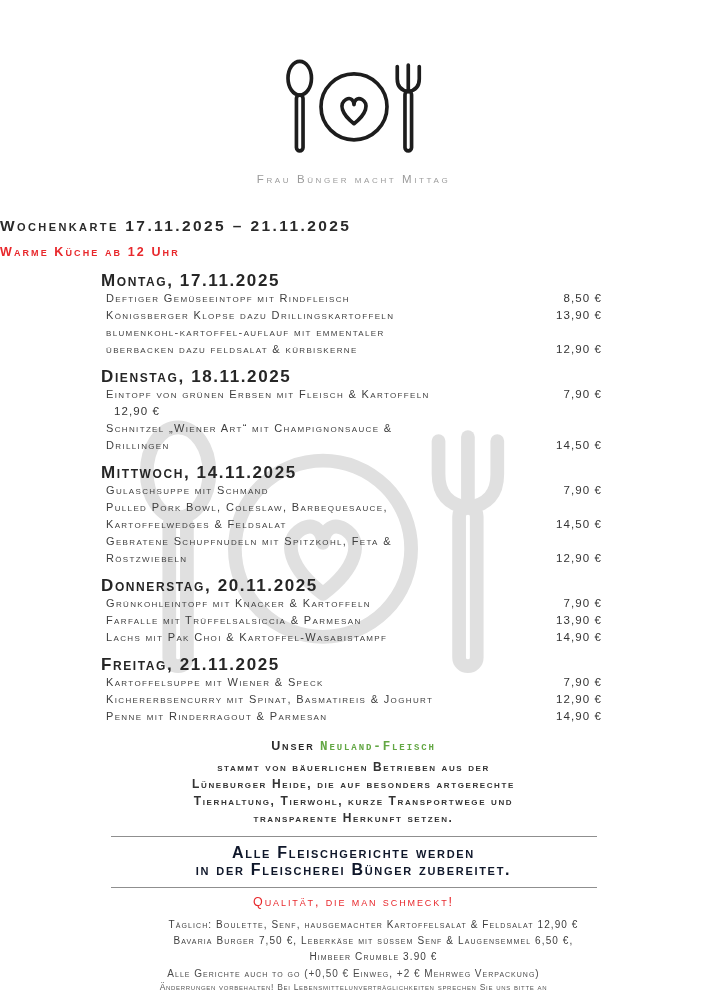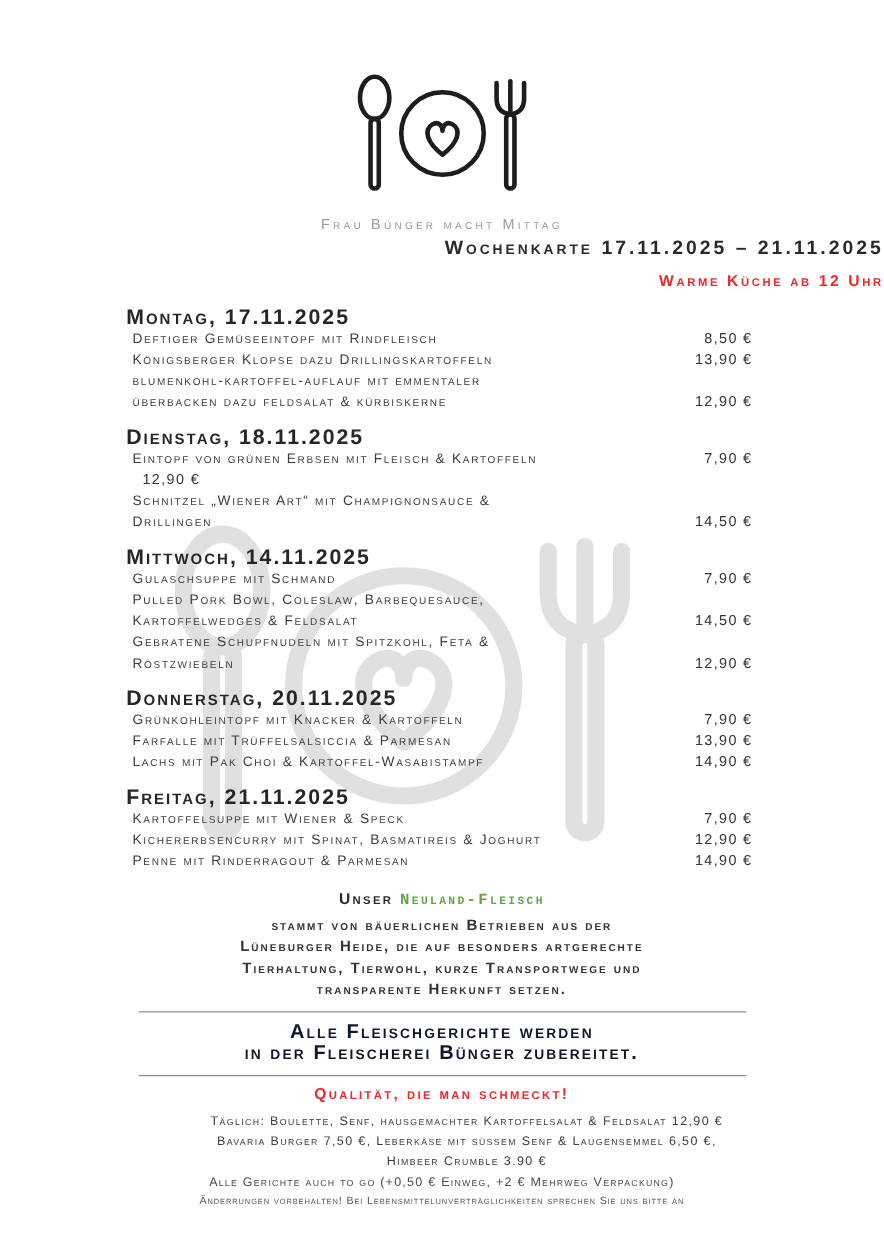--- a/index.html
+++ b/index.html
@@ -14,25 +14,25 @@
   .watermark use{stroke-width:7px;}
   .logo-svg use{stroke-width:5px;}
   .content{position:relative;z-index:1;}
   .logo-wrap{text-align:center;padding-top:48px;}
   .logo-svg{width:176px;height:125px;color:#1d1d1d;display:inline-block;}
   .tagline{
     text-align:center;margin-top:-4px;color:#9b9b9b;
     font-variant:small-caps;font-size:11.5px;letter-spacing:2.6px;
   }
   .title{
-    text-align:right;margin-top:4px;color:#2a2a2a;font-weight:bold;
-    font-variant:small-caps;font-size:15.5px;letter-spacing:2.4px;padding-left:40px;
+    text-align:left;margin-top:32px;color:#2a2a2a;font-weight:bold;
+    font-variant:small-caps;font-size:15.5px;letter-spacing:2.4px;
   }
   .subtitle{
-    text-align:right;margin-top:10px;font-weight:bold;
+    text-align:left;margin-top:10px;font-weight:bold;
     font-variant:small-caps;font-size:12.5px;letter-spacing:2.1px;
   }
   .menu{margin:13px 0 0 85px;width:517px;}
   .day + .day{margin-top:10px;}
   .day-name{
     font-weight:bold;font-size:17px;letter-spacing:1.6px;color:#262626;
     font-variant:small-caps;line-height:17px;margin-bottom:1px;margin-left:16px;
   }
   .item{display:flex;padding-left:21px;}
   .item-text{
@@ -51,21 +51,21 @@
   .neuland-text{
     width:452px;margin:5px auto 0;font-weight:bold;font-size:12px;
     letter-spacing:1.6px;line-height:17px;font-variant:small-caps;color:#333333;
   }
   .divider{width:486px;margin:9px auto 7px;border:0;border-top:1px solid #8f8f8f;height:0;}
   .butcher{
     font-weight:bold;font-size:16px;letter-spacing:1.7px;line-height:17px;
     font-variant:small-caps;color:#0f172a;
   }
   .slogan{
-    font-weight:bold;font-size:12.5px;letter-spacing:1.9px;
+    font-weight:normal;font-size:12.5px;letter-spacing:1.9px;
     font-variant:small-caps;margin-top:2px;
   }
   .daily{
     width:560px;margin:8px auto 0;font-size:10px;letter-spacing:1.1px;
     line-height:16px;font-variant:small-caps;color:#3d3d3d;
   }
   .togo{
     margin-top:2px;font-size:10px;letter-spacing:1px;line-height:13px;
     font-variant:small-caps;color:#4a4a4a;
   }

